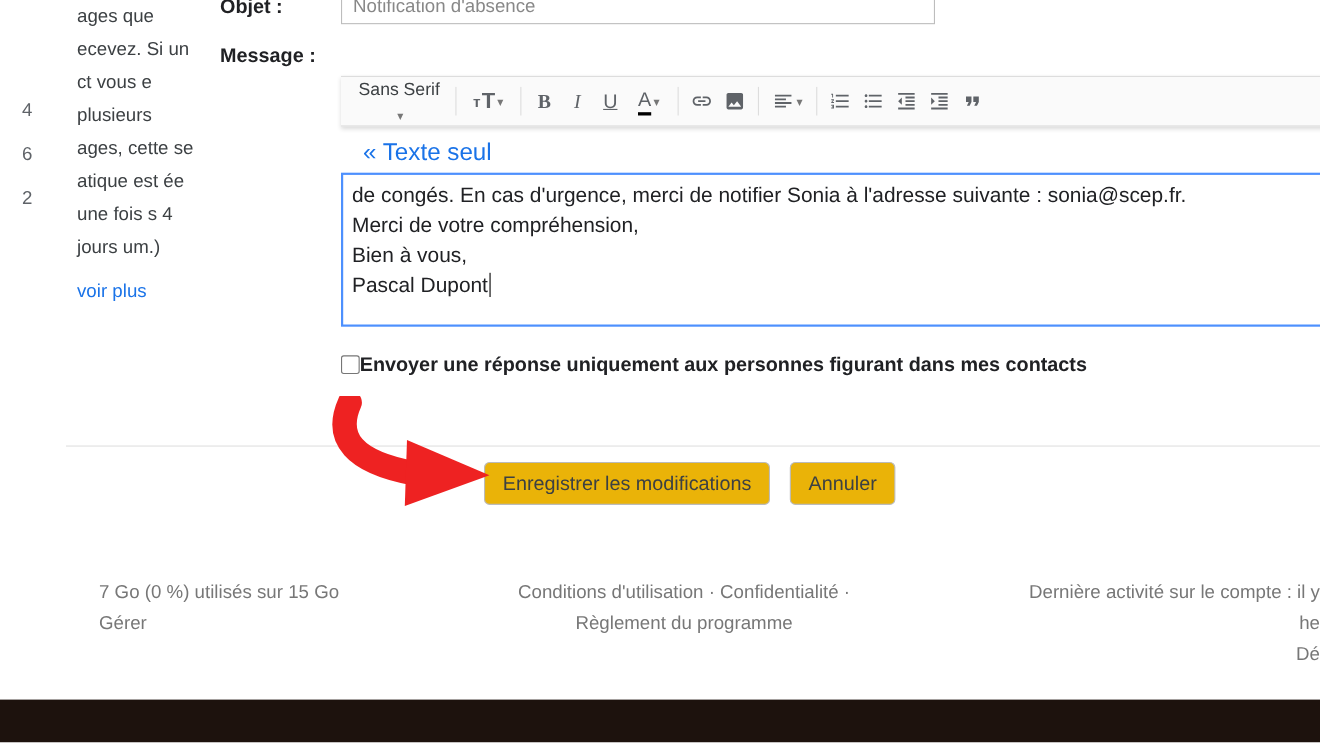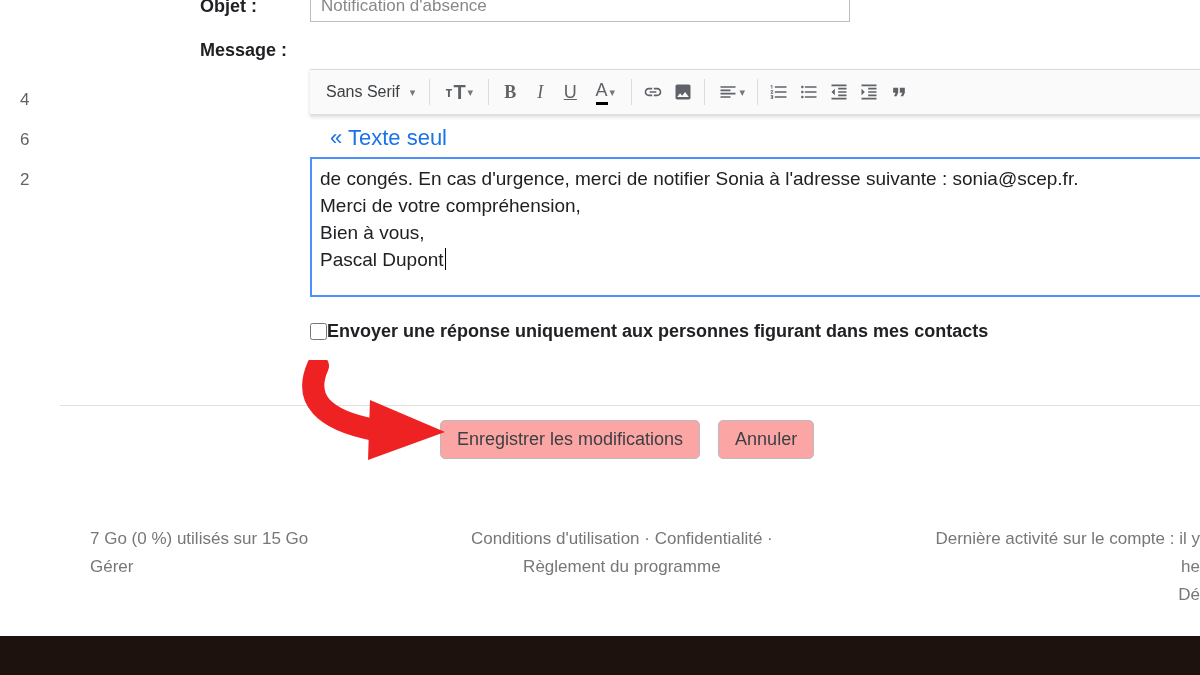--- a/index.html
+++ b/index.html
@@ -70,21 +70,21 @@
     height: 46px;
     background: #fafafa;
     border-top: 1px solid #ddd;
     border-bottom: 1px solid #ddd;
     display: flex;
     align-items: center;
     gap: 4px;
     padding-left: 10px;
     box-shadow: 0 2px 4px rgba(0,0,0,0.15);
   }
-  .tb-group { display: flex; align-items: center; gap: 6px; padding: 0 6px; }
+  .tb-group { display: flex; align-items: center; gap: 6px; padding: 0 6px; flex-direction: column; }
   .tb-divider { width: 1px; height: 26px; background: #ddd; margin: 0 4px; }
   .tb-font { color: #3c4043; font-size: 16px; display:flex; align-items:center; gap:8px;}
   .tb-btn {
     width: 26px;
     height: 30px;
     display: flex;
     align-items: center;
     justify-content: center;
     color: #5f6368;
     cursor: pointer;
@@ -142,21 +142,21 @@
   }
   .action-row {
     position: absolute;
     left: 440px;
     top: 420px;
     display: flex;
     gap: 18px;
   }
   .btn {
     border: 1px solid #bbb;
-    background: #fca5a5;
+    background: #eab308;
     border-radius: 5px;
     padding: 8px 16px;
     font-size: 18px;
     color: #3c4043;
     cursor: pointer;
   }
   .footer {
     position: absolute;
     left: 90px;
     right: 0;
@@ -189,20 +189,24 @@
 </style>
 </head>
 <body>
 
 <div class="left-col">
   <div class="left-numbers">
     <div>4</div>
     <div>6</div>
     <div>2</div>
   </div>
+  <div class="left-text">
+    <span>ages que ecevez. Si un ct vous e plusieurs ages, cette se atique est ée une fois s 4 jours um.)</span>
+    <div class="voir-plus">voir plus</div>
+  </div>
 </div>
 
 <div class="form-area">
 
   <div class="row" style="margin-top:0;">
     <div class="label">Objet :</div>
     <input class="subject-input" value="Notification d'absence" style="">
   </div>
 
   <div class="row" style="align-items:flex-start; margin-top:8px;">

